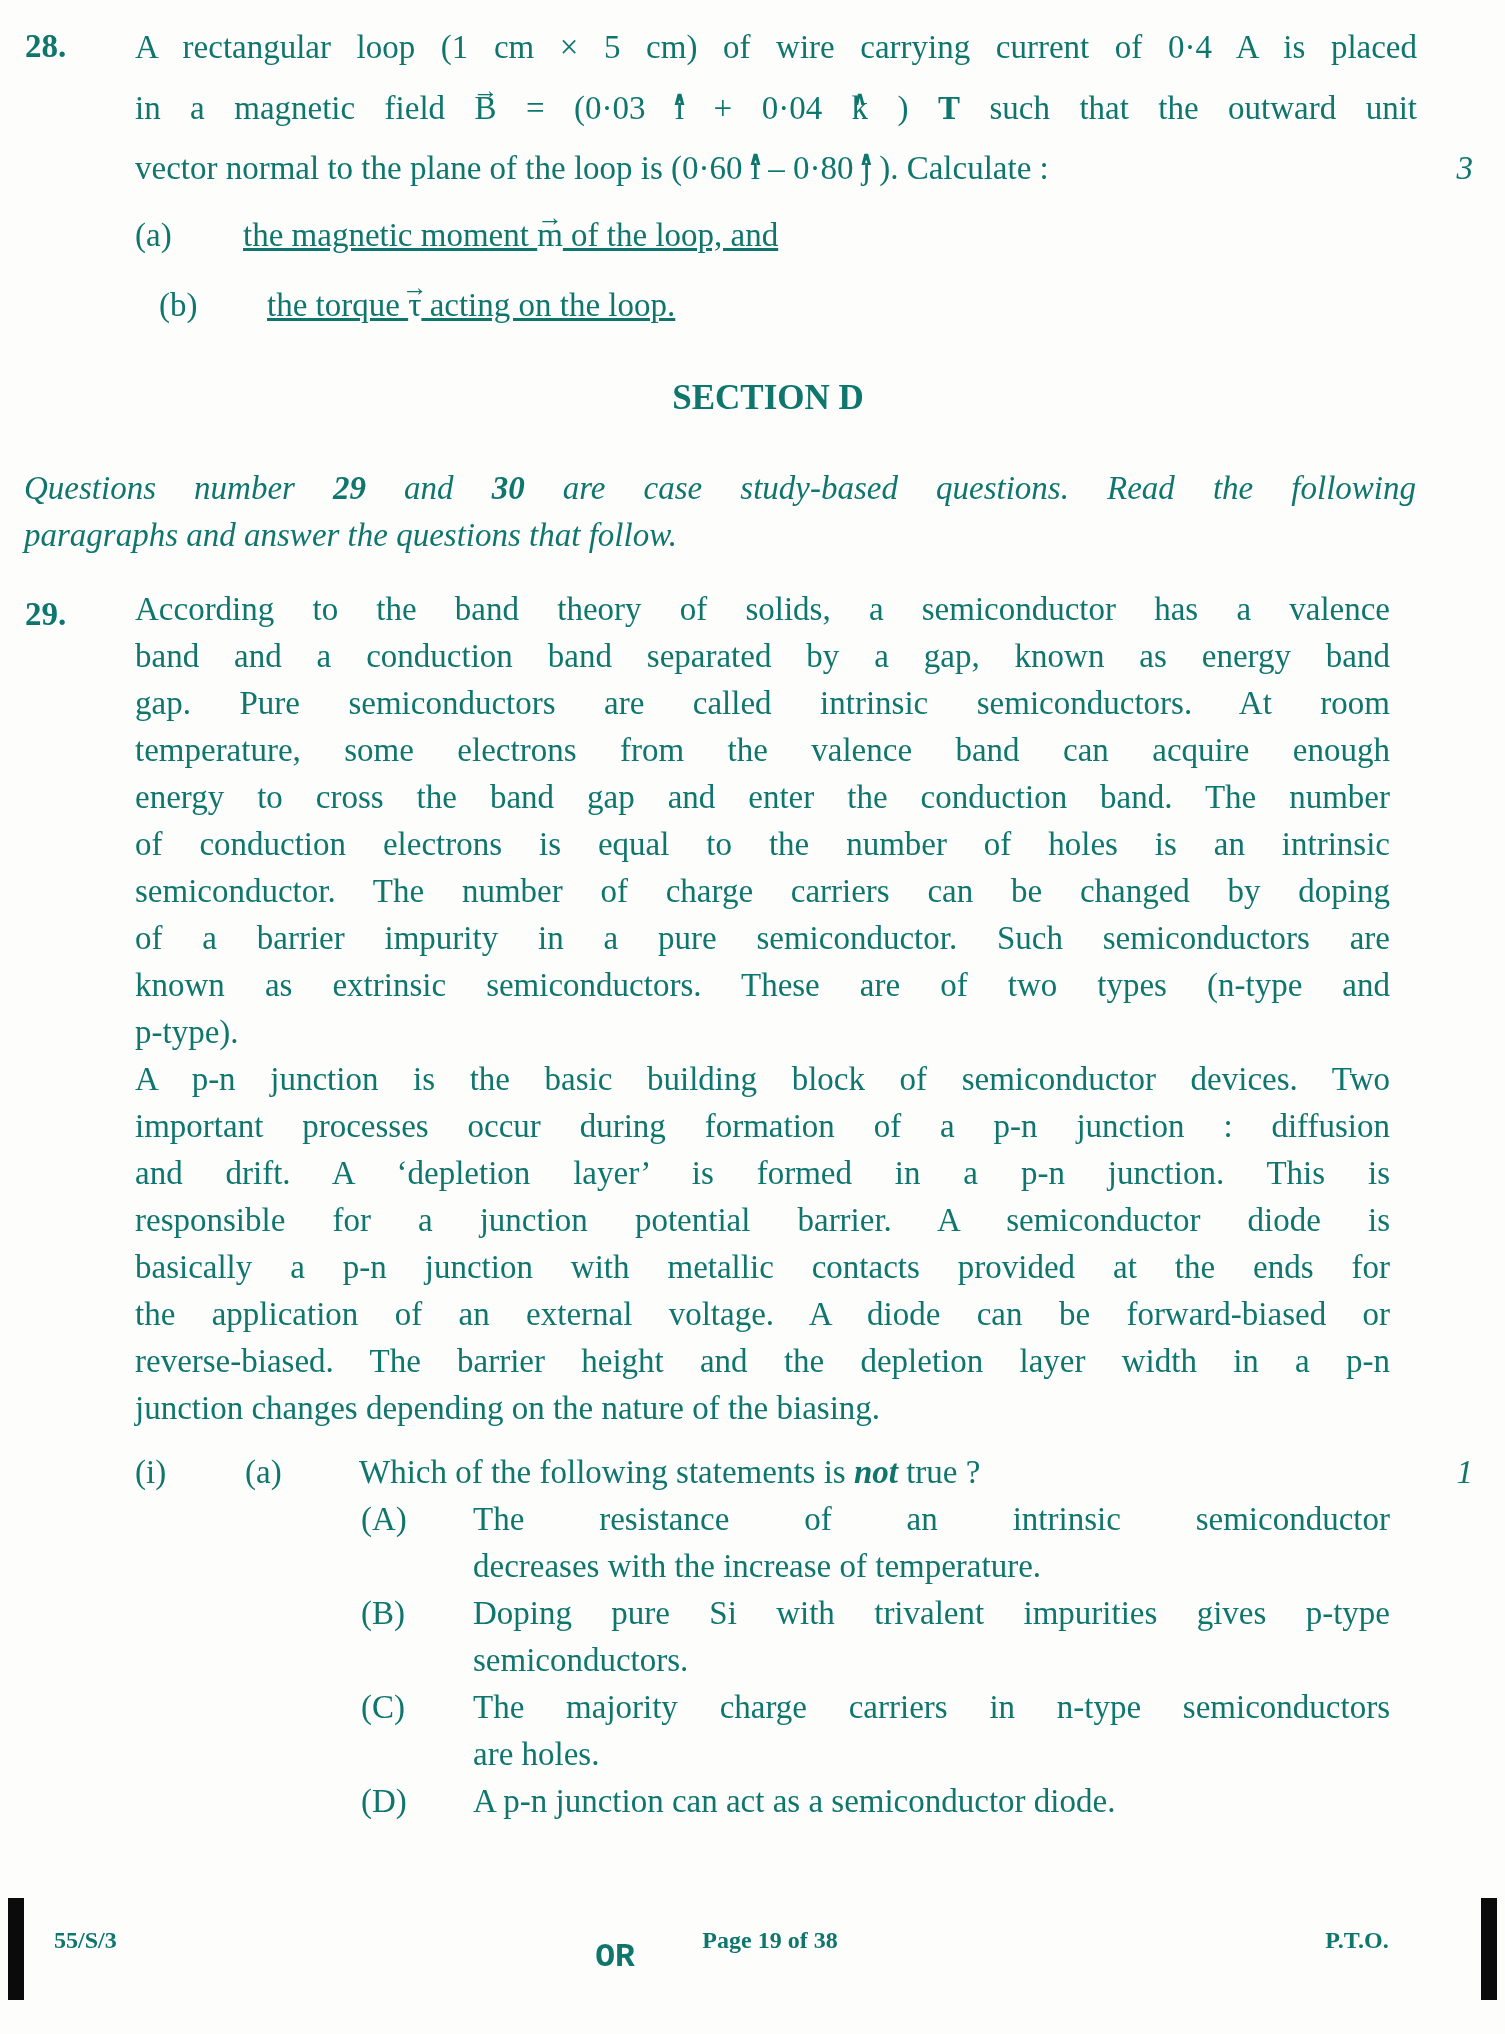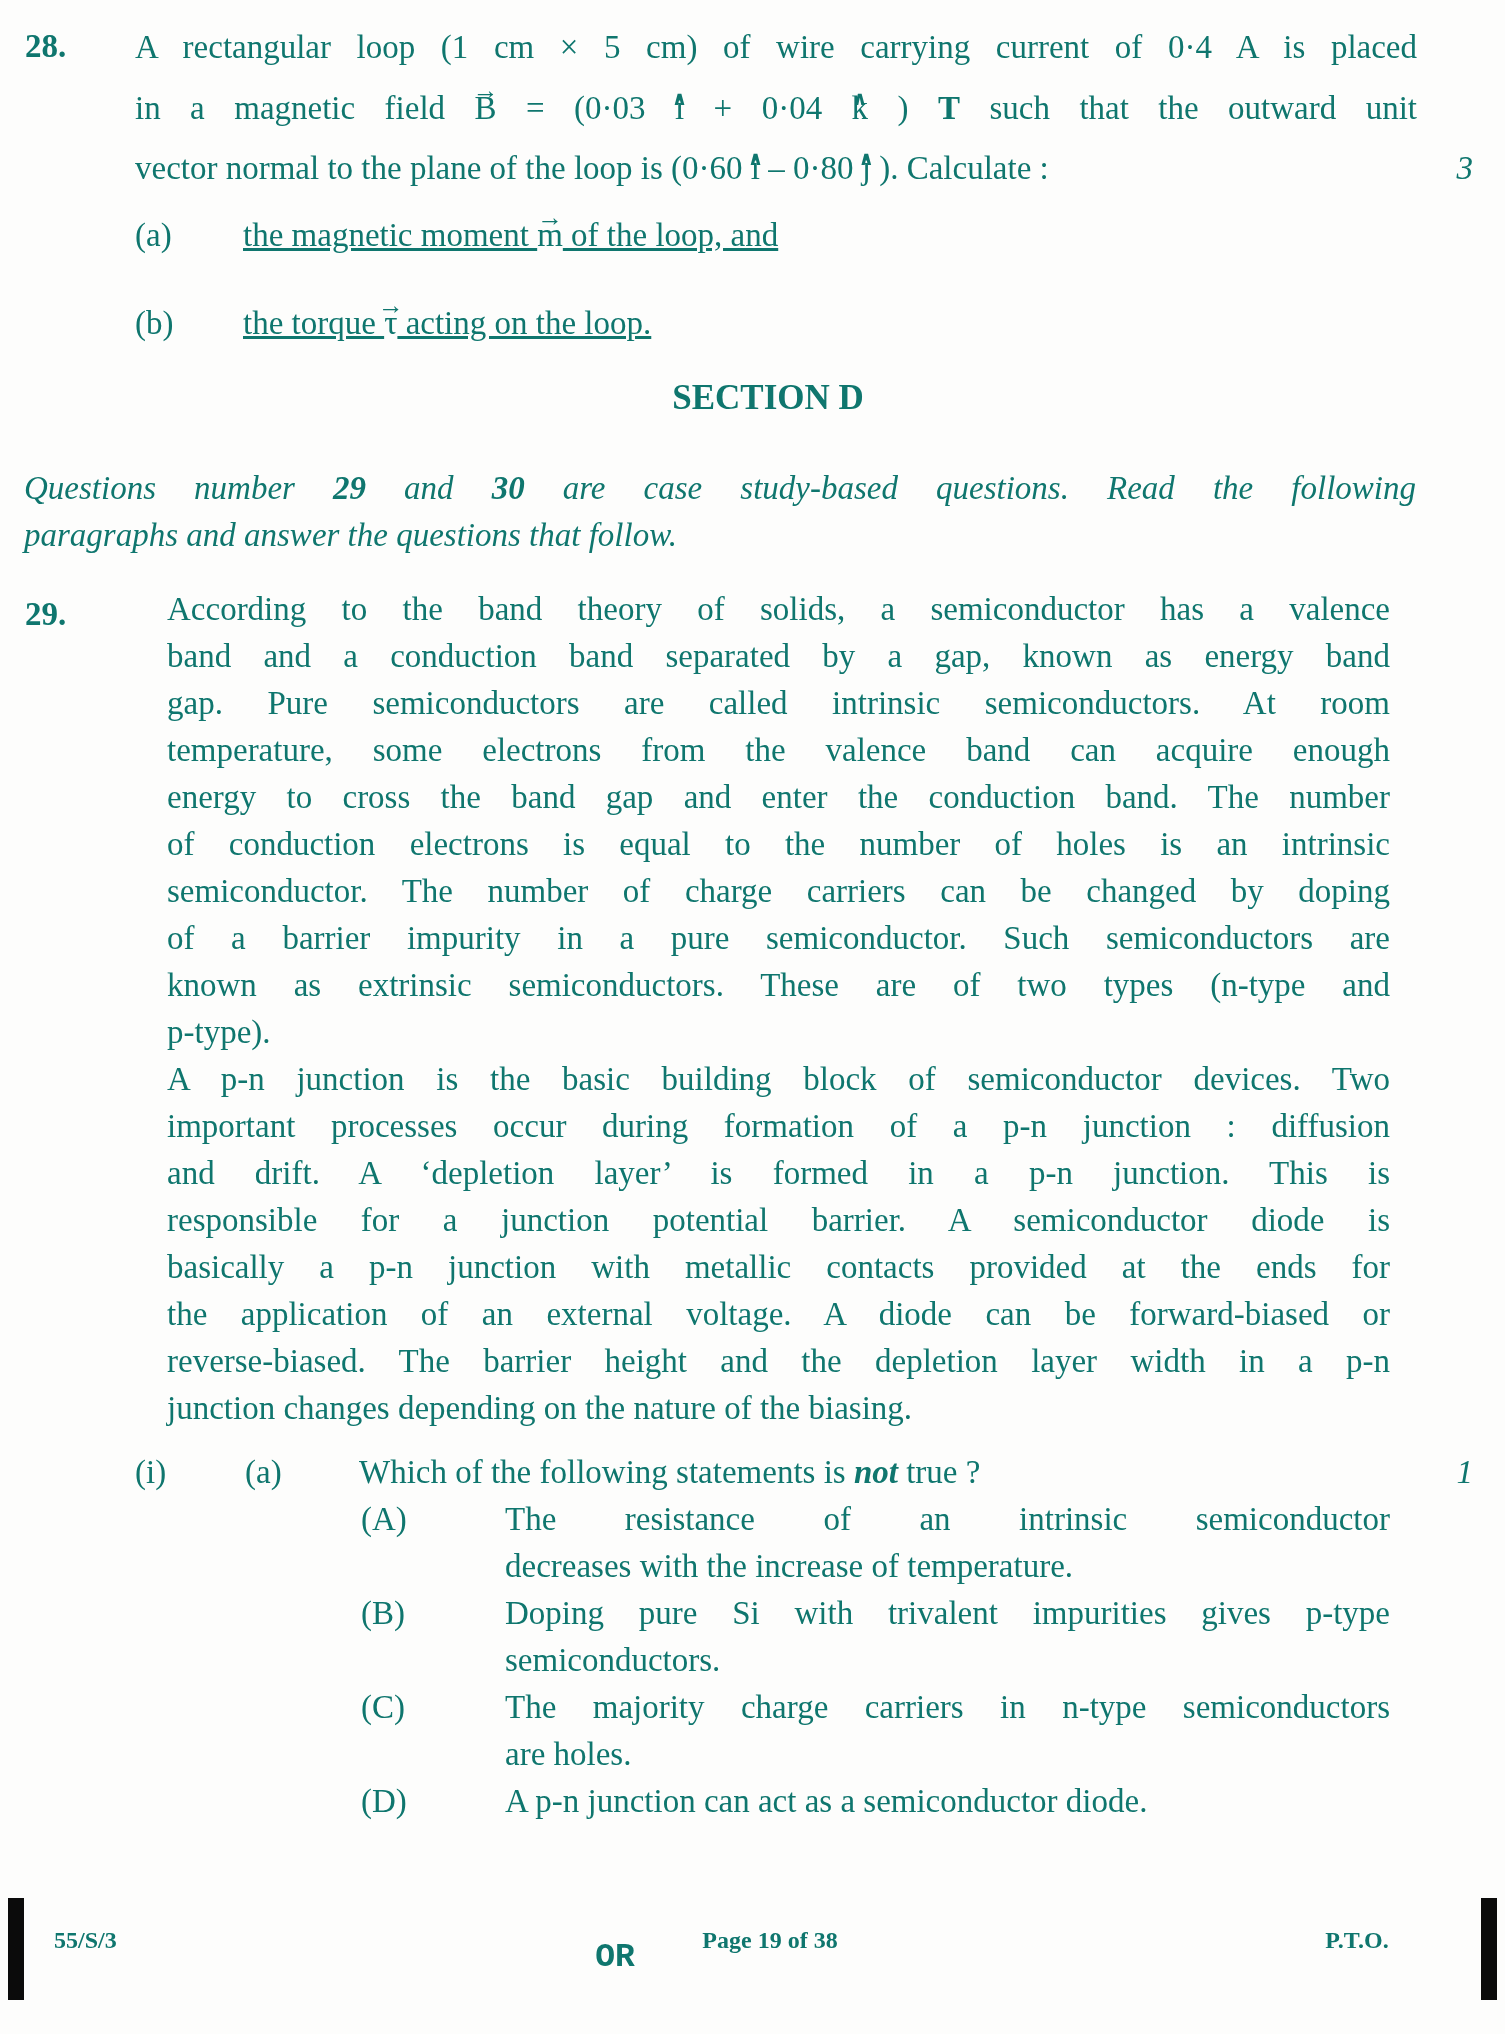--- a/index.html
+++ b/index.html
@@ -9,21 +9,21 @@
     background:#fdfdfc;
     overflow:hidden;
     font-family:"Liberation Serif","DejaVu Serif",serif;
     color:#0f766e;
     font-size:33px;
   }
   .abs{position:absolute;}
   .b{font-weight:bold;}
   .bi{font-weight:bold;font-style:italic;}
   .stretch{text-align:justify;text-align-last:justify;}
-  .line{line-height:47px;margin-left:32px;}
+  .line{line-height:47px;}
   
   .deco{position:relative;display:inline-block;}
   .deco .mark{
     position:absolute;left:50%;transform:translateX(-50%);
     font-style:normal;line-height:1;
   }
   .vec > .mark{bottom:0.95em;font-size:0.78em;}
   .hat > .mark{bottom:1.04em;font-size:0.58em;font-weight:bold;}
   
   .q28-line{left:135px;width:1282px;line-height:40px;}
@@ -59,21 +59,21 @@
 
   <div class="abs qnum" style="left:25px;top:26px;">28.</div>
   <div class="abs q28-line stretch" style="top:27px;">A rectangular loop (1 cm × 5 cm) of wire carrying current of 0·4 A is placed</div>
   <div class="abs q28-line stretch" style="top:88px;"><span>in a magnetic field </span><span class="deco vec"><i class="mark">→</i>B</span><span> = (0·03 </span><span class="deco hat"><i class="mark">∧</i>i</span><span> + 0·04 </span><span class="deco hat"><i class="mark">∧</i>k</span><span> ) </span><span class="b">T</span><span> such that the outward unit</span></div>
   <div class="abs q28-line" style="top:148px;"><span>vector normal to the plane of the loop is (0·60 </span><span class="deco hat"><i class="mark">∧</i>i</span><span> – 0·80 </span><span class="deco hat"><i class="mark">∧</i>j</span><span> ). Calculate :</span></div>
   <div class="abs marks" style="top:148px;">3</div>
 
   <div class="abs q28-sub" style="top:215px;">
     <span class="sub-label">(a)</span><span><span>the magnetic moment </span><span class="deco vec"><i class="mark">→</i>m</span><span> of the loop, and</span></span>
   </div>
-  <div class="abs q28-sub" style="top:303px;">
+  <div class="abs q28-sub" style="top:285px;margin-left:24px;">
     <span class="sub-label">(b)</span><span><span>the torque </span><span class="deco vec"><i class="mark">→</i>τ</span><span> acting on the loop.</span></span>
   </div>
 
   <div class="abs section-heading" style="top:378px;">SECTION D</div>
 
   <div class="abs instr stretch" style="top:468px;"><span>Questions number </span><span class="b">29</span><span> and </span><span class="b">30</span><span> are case study-based questions. Read the following</span></div>
   <div class="abs instr" style="top:515px;">paragraphs and answer the questions that follow.</div>
 
   <div class="abs qnum" style="left:25px;top:594px;">29.</div>
   <div class="abs q29-body">

